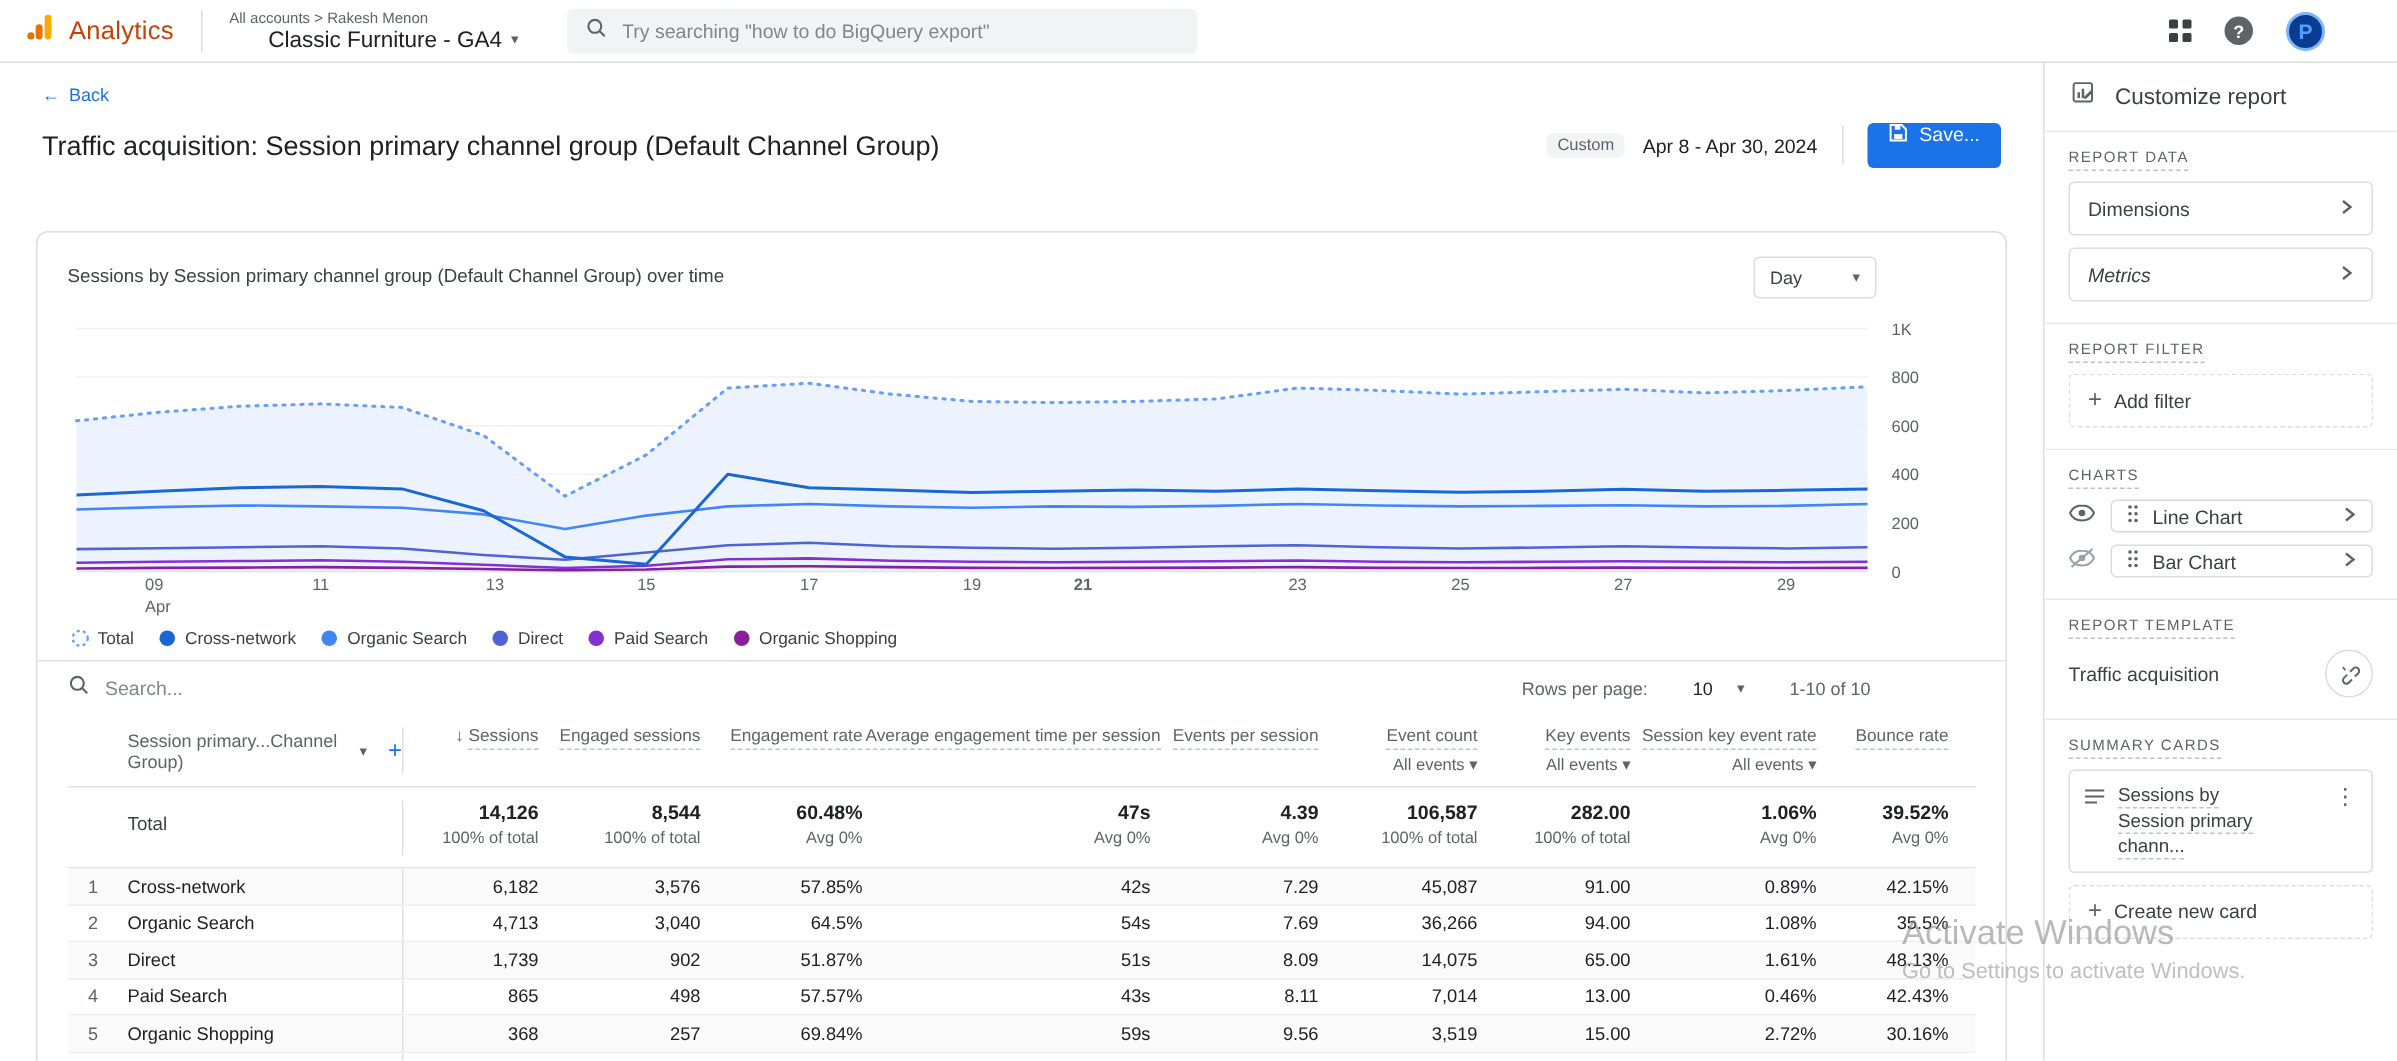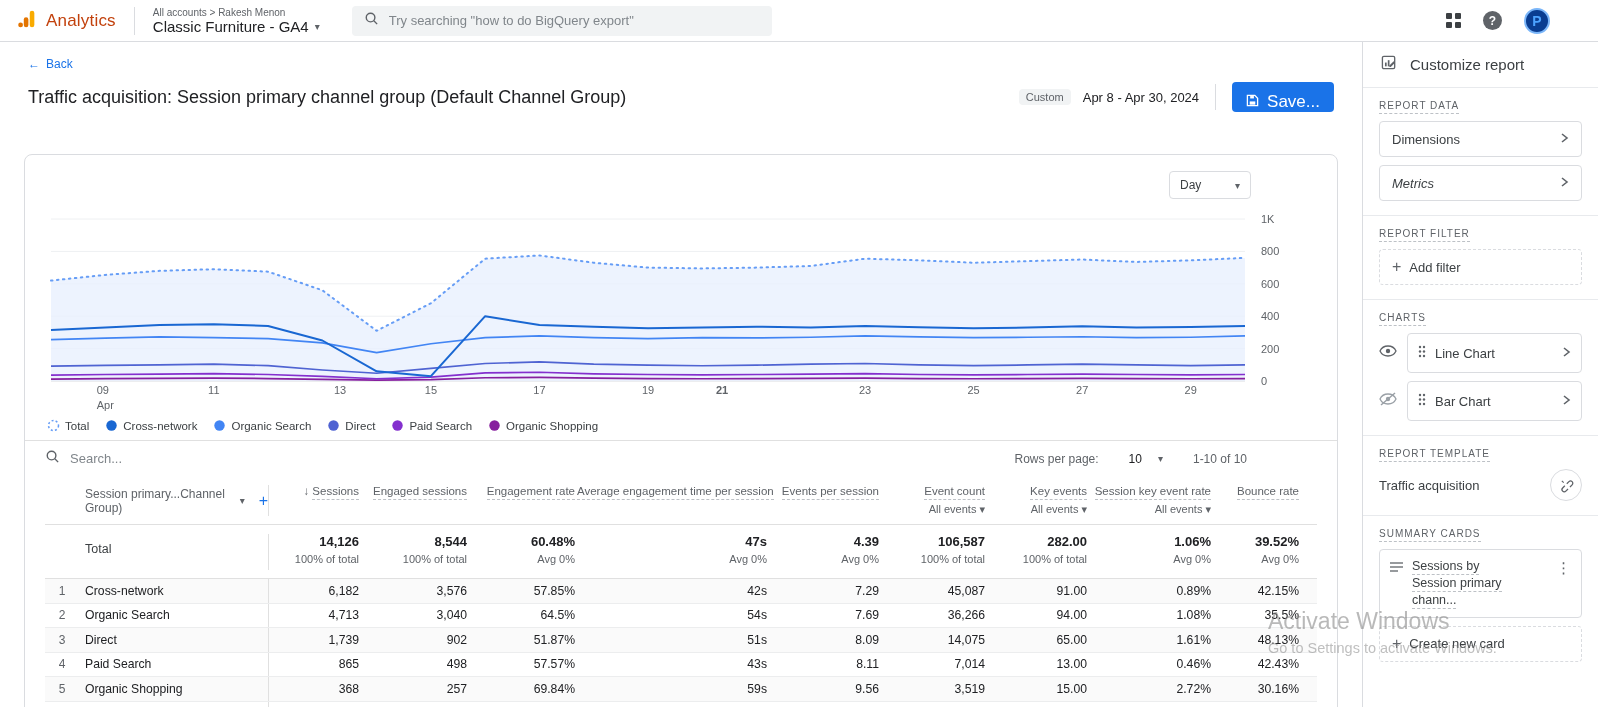--- a/index.html
+++ b/index.html
@@ -7,21 +7,21 @@
     font-family:"Liberation Sans", sans-serif; color:#202124; }
   body { position:relative; }
 
   
   .topbar { height:42px; display:flex; align-items:center; padding:0 16px; gap:10px;
     border-bottom:1px solid #dadce0; background:#fff; }
   .brand { display:flex; align-items:center; gap:8px; }
   .brand-name { font-size:17px; color:#c2410c; letter-spacing:.2px; }
   .tb-div { width:1px; height:28px; background:#dadce0; margin:0 8px; }
   .crumb { font-size:10px; color:#5f6368; }
-  .prop-row { display:flex; align-items:center; gap:6px; }
+  .prop-row { display:flex; align-items:center; gap:6px;margin-left:26px; }
   .prop-name { font-size:15px; color:#202124; }
   .caret { color:#5f6368; font-size:10px; }
   .searchbar { margin-left:22px; width:420px; height:30px; background:#f1f3f4; border-radius:4px;
     display:flex; align-items:center; gap:10px; padding:0 12px; }
   .searchbar input { flex:1; border:none; outline:none; background:transparent; font-size:13px; color:#3c4043; }
   .searchbar input::placeholder { color:#80868b; }
   .topbar-right { margin-left:auto; display:flex; align-items:center; gap:22px; padding-right:32px; }
   .apps-grid { display:grid; grid-template-columns:6px 6px; grid-gap:3px; cursor:pointer; }
   .apps-grid i { width:6px; height:6px; background:#3c4043; border-radius:1px; }
   .help-circle { width:19px; height:19px; border-radius:50%; background:#5f6368; color:#fff;
@@ -38,21 +38,21 @@
   
   .page-head { padding:12px 28px 0; }
   .back { display:inline-flex; align-items:center; gap:6px; color:#1a73e8; font-size:12px; cursor:pointer; }
   .title-row { display:flex; align-items:center; margin-top:10px; }
   h1 { font-size:18px; font-weight:400; color:#202124; }
   .head-controls { margin-left:auto; display:flex; align-items:center; gap:12px; }
   .badge { background:#f1f3f4; border-radius:4px; padding:2px 7px; font-size:11px; color:#5f6368; }
   .date { font-size:13px; color:#202124; }
   .vline { width:1px; height:26px; background:#dadce0; margin:0 4px; }
   .save-btn { background:#1a73e8; color:#fff; border:none; border-radius:4px; height:30px;
-    padding:0 14px; font-size:17px; display:flex; align-items:flex-end; gap:8px; cursor:pointer; }
+    padding:0 14px; font-size:13px; display:flex; align-items:flex-start; gap:8px; cursor:pointer; }
 
   
   .card { margin:42px 24px 0; height:600px; border:1px solid #dadce0; border-radius:8px;
     padding:16px 20px 0; position:relative; overflow:hidden; }
   .card-head { display:flex; align-items:flex-start; }
   .chart-title { font-size:12.5px; color:#3c4043; padding-top:6px; }
   .day-select { margin-left:auto; margin-right:66px; width:82px; height:28px; border:1px solid #dadce0;
     border-radius:4px; display:flex; align-items:center; padding:0 10px; font-size:12px; color:#3c4043; cursor:pointer; }
   .day-select .caret { margin-left:auto; }
 
@@ -103,21 +103,21 @@
   .sb-label { font-size:10px; letter-spacing:1px; color:#5f6368; margin-bottom:10px; }
   .sb-label span { border-bottom:1px dashed #bdc1c6; padding-bottom:2px; }
   .sb-btn { width:100%; height:36px; border:1px solid #dadce0; border-radius:4px; background:#fff;
     display:flex; align-items:center; padding:0 12px; font-size:13px; color:#3c4043; cursor:pointer; }
   .sb-btn + .sb-btn { margin-top:8px;font-style:italic; }
   .chev { margin-left:auto; color:#5f6368; }
   .dashed { border-style:dashed; color:#3c4043; gap:8px; }
   .plus-g { font-size:16px; color:#5f6368; }
   .toggle-row { display:flex; align-items:center; gap:10px; }
   .toggle-row + .toggle-row { margin-top:8px; }
-  .chart-box { flex:1; height:40px; border:1px solid #dadce0; border-radius:4px; background:#fff;
+  .chart-box { flex:1; height:22px; border:1px solid #dadce0; border-radius:4px; background:#fff;
     display:flex; align-items:center; gap:9px; padding:0 10px; font-size:13px; color:#3c4043; cursor:pointer; }
   .template-row { display:flex; align-items:center; font-size:13px; color:#3c4043; }
   .circle-btn { margin-left:auto; width:32px; height:32px; border:1px solid #dadce0; border-radius:50%;
     background:#fff; display:flex; align-items:center; justify-content:center; cursor:pointer; }
   .summary-card { border:1px solid #dadce0; border-radius:4px; padding:8px 10px; display:flex;
     align-items:flex-start; gap:9px; font-size:12.5px; color:#3c4043; line-height:1.35; cursor:pointer; }
   .summary-card .lines span { border-bottom:1px dashed #bdc1c6; padding-bottom:1px; }
   .kebab { margin-left:auto; color:#5f6368; font-size:15px; cursor:pointer; }
   .mt8 { margin-top:8px; }
 
@@ -192,20 +192,21 @@
                 </svg>
             </span>
             <span>Save...</span>
           </button>
         </div>
       </div>
     </div>
 
     <div class="card">
       <div class="card-head">
+        <div class="chart-title">Sessions by Session primary channel group (Default Channel Group) over time</div>
         <div class="day-select">
           <span>Day</span>
           <span class="caret">▾</span>
         </div>
       </div>
 
       <div class="chart-wrap">
         <svg id="chart-svg" width="1262" height="178">
             <line x1="6" y1="170" x2="1200" y2="170" stroke="#dadce0" stroke-width="1"></line>
             <text x="1216" y="174" font-size="11" fill="#5f6368" font-family="Liberation Sans, sans-serif">0</text>
@@ -223,21 +224,21 @@
             <polyline points="6,168.056 60.27272727272727,167.57 114.54545454545455,167.408 168.8181818181818,167.084 223.0909090909091,167.57 277.3636363636364,168.38 331.6363636363636,169.19 385.90909090909093,168.704 440.1818181818182,166.76 494.45454545454544,166.436 548.7272727272727,167.084 603,167.57 657.2727272727273,167.732 711.5454545454545,167.57 765.8181818181819,167.408 820.0909090909091,167.084 874.3636363636364,167.57 928.6363636363636,167.732 982.9090909090909,167.57 1037.1818181818182,167.408 1091.4545454545455,167.57 1145.7272727272727,167.732 1200,167.57" fill="none" stroke="#871f9e" stroke-width="1.7" stroke-linejoin="round"></polyline>
             <polyline points="6,164.168 60.27272727272727,163.52 114.54545454545455,163.034 168.8181818181818,162.548 223.0909090909091,163.52 277.3636363636364,165.464 331.6363636363636,167.732 385.90909090909093,166.112 440.1818181818182,161.9 494.45454545454544,161.252 548.7272727272727,162.872 603,163.52 657.2727272727273,163.844 711.5454545454545,163.52 765.8181818181819,163.196 820.0909090909091,162.71 874.3636363636364,163.52 928.6363636363636,163.844 982.9090909090909,163.52 1037.1818181818182,163.196 1091.4545454545455,163.52 1145.7272727272727,163.844 1200,163.52" fill="none" stroke="#8430ce" stroke-width="1.7" stroke-linejoin="round"></polyline>
             <polyline points="6,155.096 60.27272727272727,154.448 114.54545454545455,153.8 168.8181818181818,153.152 223.0909090909091,154.61 277.3636363636364,158.984 331.6363636363636,162.224 385.90909090909093,157.364 440.1818181818182,152.504 494.45454545454544,150.88400000000001 548.7272727272727,153.152 603,154.124 657.2727272727273,154.772 711.5454545454545,154.124 765.8181818181819,153.152 820.0909090909091,152.504 874.3636363636364,153.8 928.6363636363636,154.61 982.9090909090909,153.962 1037.1818181818182,153.152 1091.4545454545455,153.962 1145.7272727272727,154.61 1200,153.8" fill="none" stroke="#4f63d2" stroke-width="1.7" stroke-linejoin="round"></polyline>
             <polyline points="6,128.69 60.27272727272727,127.07 114.54545454545455,125.936 168.8181818181818,126.584 223.0909090909091,127.556 277.3636363636364,131.93 331.6363636363636,141.65 385.90909090909093,132.74 440.1818181818182,126.584 494.45454545454544,124.964 548.7272727272727,126.584 603,127.556 657.2727272727273,126.584 711.5454545454545,126.908 765.8181818181819,126.25999999999999 820.0909090909091,124.964 874.3636363636364,125.936 928.6363636363636,126.584 982.9090909090909,126.25999999999999 1037.1818181818182,125.774 1091.4545454545455,126.584 1145.7272727272727,126.25999999999999 1200,124.964" fill="none" stroke="#4285f4" stroke-width="1.7" stroke-linejoin="round"></polyline>
             <polyline points="6,118.97 60.27272727272727,116.53999999999999 114.54545454545455,114.11 168.8181818181818,113.3 223.0909090909091,114.92 277.3636363636364,129.5 331.6363636363636,160.28 385.90909090909093,165.14 440.1818181818182,105.2 494.45454545454544,114.11 548.7272727272727,115.72999999999999 603,117.35 657.2727272727273,116.53999999999999 711.5454545454545,115.72999999999999 765.8181818181819,116.53999999999999 820.0909090909091,114.92 874.3636363636364,116.21600000000001 928.6363636363636,117.188 982.9090909090909,116.53999999999999 1037.1818181818182,115.244 1091.4545454545455,116.53999999999999 1145.7272727272727,115.892 1200,114.92" fill="none" stroke="#1967d2" stroke-width="2" stroke-linejoin="round"></polyline>
             <polyline points="6,69.56 60.27272727272727,63.89 114.54545454545455,59.84 168.8181818181818,58.22 223.0909090909091,60.650000000000006 277.3636363636364,79.28 331.6363636363636,119.78 385.90909090909093,92.24 440.1818181818182,47.69 494.45454545454544,44.45 548.7272727272727,51.739999999999995 603,56.599999999999994 657.2727272727273,57.41 711.5454545454545,56.599999999999994 765.8181818181819,54.980000000000004 820.0909090909091,47.69 874.3636363636364,49.31 928.6363636363636,51.739999999999995 982.9090909090909,50.120000000000005 1037.1818181818182,48.5 1091.4545454545455,50.93000000000001 1145.7272727272727,49.31 1200,46.879999999999995" fill="none" stroke="#669df6" stroke-width="2" stroke-dasharray="1.5 4.5" stroke-linecap="round" stroke-linejoin="round"></polyline>
           </svg>
         <div class="x-ticks" id="x-ticks">
             <div class="x-tick" style="left: 60.2727px;">09<div>Apr</div></div>
             <div class="x-tick" style="left: 168.818px;">11</div>
-            <div class="x-tick" style="left: 295px;">13</div>
+            <div class="x-tick" style="left: 285px;">13</div>
             <div class="x-tick" style="left: 385.909px;">15</div>
             <div class="x-tick" style="left: 494.455px;">17</div>
             <div class="x-tick" style="left: 603px;">19</div>
             <div class="x-tick" style="left: 677px; font-weight: bold;">21</div>
             <div class="x-tick" style="left: 820.091px;">23</div>
             <div class="x-tick" style="left: 928.636px;">25</div>
             <div class="x-tick" style="left: 1037.18px;">27</div>
             <div class="x-tick" style="left: 1145.73px;">29</div>
           </div>
       </div>

